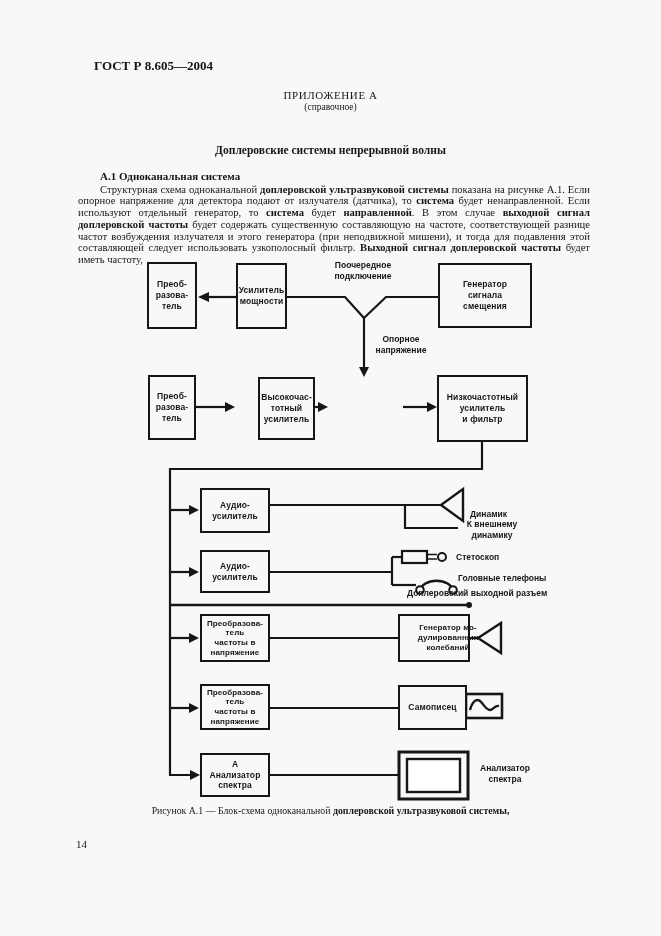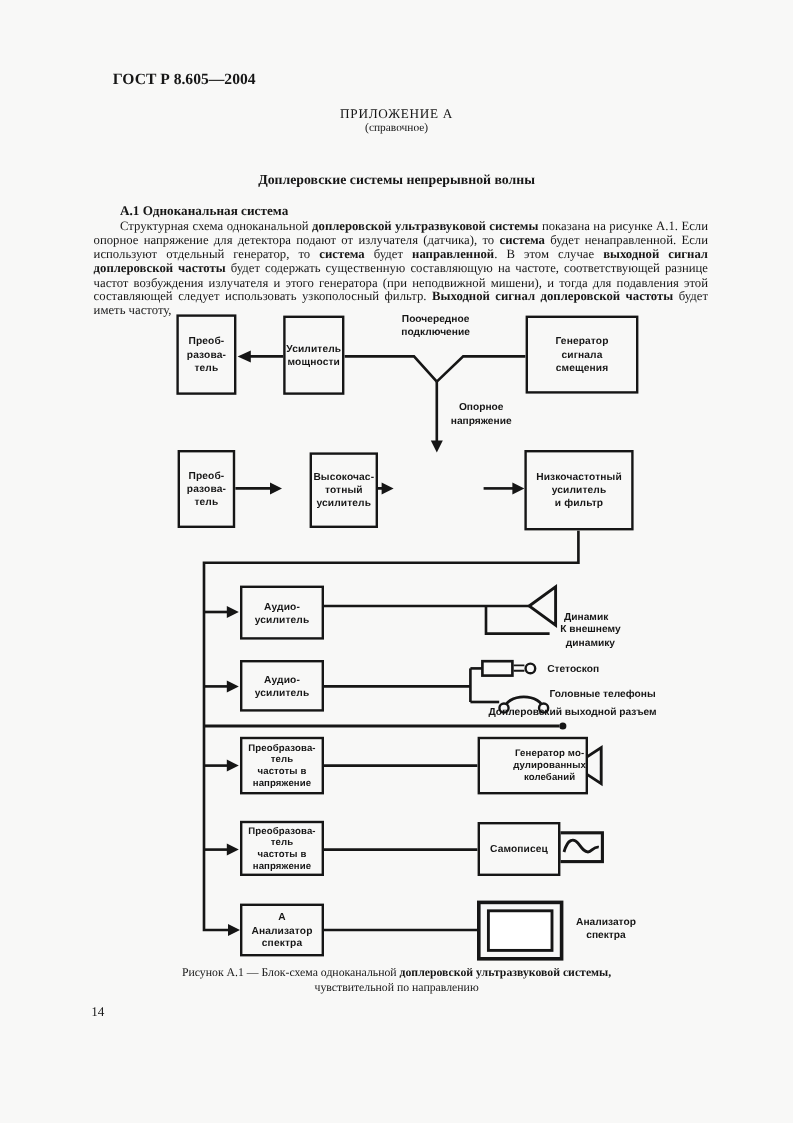--- a/index.html
+++ b/index.html
@@ -143,21 +143,21 @@
 усилитель
 и фильтр</div>
   <div class="box" style="left:200px; top:488px; width:70px; height:45px;">Аудио-
 усилитель</div>
   <div class="box" style="left:200px; top:550px; width:70px; height:43px;">Аудио-
 усилитель</div>
   <div class="box small" style="left:200px; top:614px; width:70px; height:48px;">Преобразова-
 тель
 частоты в
 напряжение</div>
-  <div class="box small" style="left:398px; top:614px; width:92px; height:48px;padding-left:28px;">Генератор мо-
+  <div class="box small" style="left:398px; top:614px; width:72px; height:48px;padding-left:28px;">Генератор мо-
 дулированных
 колебаний</div>
   <div class="box small" style="left:200px; top:684px; width:70px; height:46px;">Преобразова-
 тель
 частоты в
 напряжение</div>
   <div class="box" style="left:398px; top:685px; width:69px; height:45px;">Самописец</div>
   <div class="box" style="left:200px; top:753px; width:70px; height:44px;">А
 Анализатор
 спектра</div>
@@ -169,17 +169,16 @@
   <div class="ann" style="left:470px; top:493px;margin-top:16px;">Динамик</div>
   <div class="ann center" style="left:460px; top:519px; width:64px;">К внешнему
 динамику</div>
   <div class="ann" style="left:456px; top:552px;">Стетоскоп</div>
   <div class="ann" style="left:458px; top:573px;">Головные телефоны</div>
   <div class="ann" style="left:407px; top:588px;">Доплеровский выходной разъем</div>
   <div class="ann center" style="left:474px; top:763px; width:62px;">Анализатор
 спектра</div>
 
   <div class="abs caption1"><span>Рисунок А.1 — Блок-схема одноканальной </span><b>доплеровской ультразвуковой системы,</b></div>
-  <div class="abs caption2">чувствительной по направлению</div>
 
   <div class="abs page-num">14</div>
 
 </div>
 
 </body></html>

